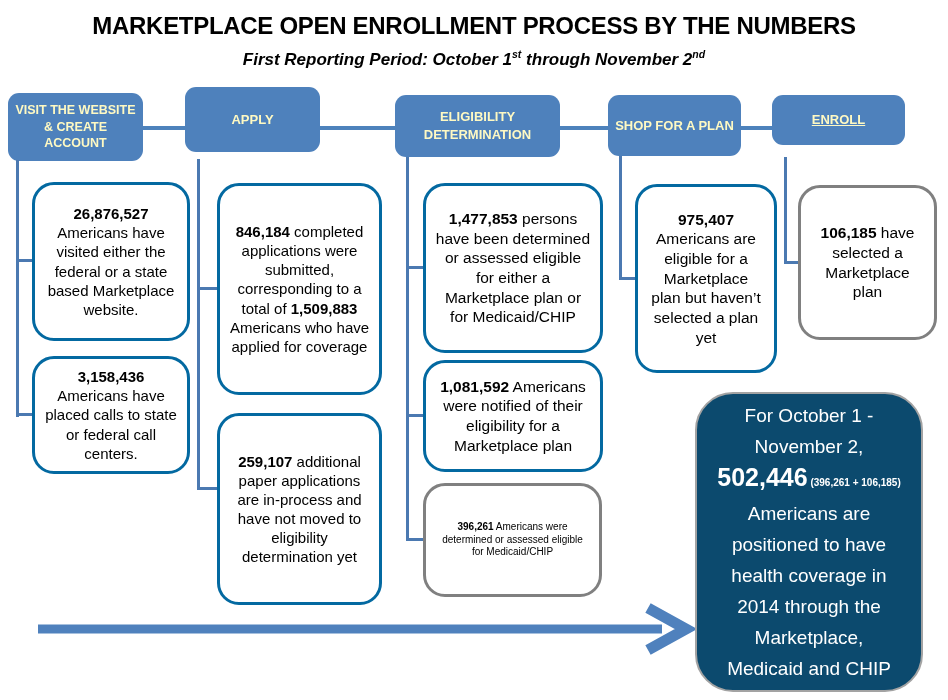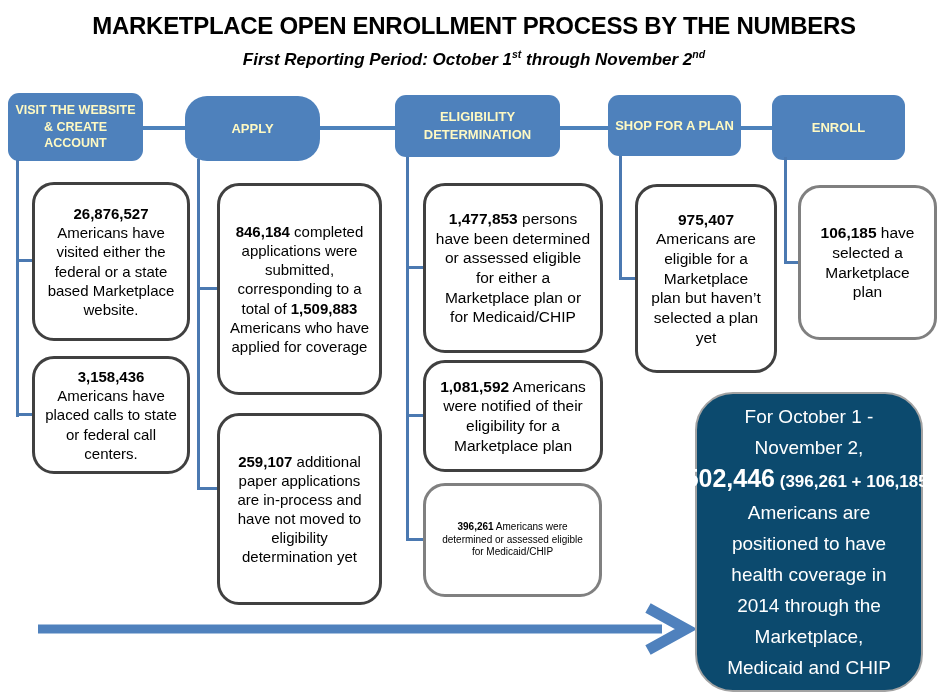--- a/index.html
+++ b/index.html
@@ -15,24 +15,24 @@
     position:absolute;left:0;top:48px;width:948px;text-align:center;
     font-size:17px;font-style:italic;font-weight:600;color:#000;
   }
   .subtitle sup{font-size:0.62em;}
   .hdr{
     position:absolute;background:#4e81bc;color:#fef9c3;font-weight:bold;
     border-radius:11px;display:flex;align-items:center;justify-content:center;
     text-align:center;font-size:13px;line-height:1.35;padding:16px 6px;box-sizing:border-box;
   }
   #hd-1{left:8px;top:93px;width:135px;height:68px;font-size:12.5px;}
-  #hd-2{left:185px;top:96px;width:135px;height:65px;border-radius:22px;}
+  #hd-2{left:185px;top:87px;width:135px;height:65px;}
   #hd-3{left:395px;top:95px;width:165px;height:62px;}
   #hd-4{left:608px;top:95px;width:133px;height:61px;}
-  #hd-5{left:772px;top:95px;width:133px;height:65px;}
+  #hd-5{left:772px;top:95px;width:133px;height:50px;text-decoration:underline;}
   .hconn{position:absolute;top:126px;height:4px;background:#4d82bc;}
   #hc-1{left:143px;width:42px;}
   #hc-2{left:320px;width:75px;}
   #hc-3{left:560px;width:48px;}
   #hc-4{left:741px;width:31px;}
   .vline,.tick{position:absolute;background:#4b79b1;}
   .vline{width:3px;}
   .tick{height:3px;}
   #v-1{left:16px;top:160px;height:257px;}
   #t-1a{left:16px;top:259px;width:18px;}
@@ -42,21 +42,21 @@
   #t-2b{left:197px;top:487px;width:22px;}
   #v-3{left:406px;top:157px;height:384px;}
   #t-3a{left:406px;top:266px;width:19px;}
   #t-3b{left:406px;top:414px;width:19px;}
   #t-3c{left:406px;top:538px;width:19px;}
   #v-4{left:619px;top:156px;height:124px;}
   #t-4a{left:619px;top:277px;width:18px;}
   #v-5{left:784px;top:157px;height:107px;}
   #t-5a{left:784px;top:261px;width:16px;}
   .statbox{
-    position:absolute;background:#fff;border:3px solid #404040;border-radius:22px;
+    position:absolute;background:#fff;border:3px solid #0369a1;border-radius:22px;
     display:flex;align-items:center;justify-content:center;text-align:center;
     font-size:15px;line-height:1.27;padding:6px 9px;box-sizing:border-box;color:#000;
   }
   .statbox.gray{border-color:#808080;}
   .statbox .b{font-weight:bold;}
   #sb-visits{left:32px;top:182px;width:158px;height:159px;}
   #sb-calls{left:32px;top:356px;width:158px;height:118px;}
   #sb-apps{left:217px;top:183px;width:165px;height:212px;}
   #sb-paper{left:217px;top:413px;width:165px;height:192px;}
   #sb-eligible{left:423px;top:183px;width:180px;height:170px;font-size:15.5px;}
@@ -66,21 +66,21 @@
   #sb-enrolled{left:798px;top:185px;width:139px;height:155px;font-size:15.5px;}
   #arrow-svg{position:absolute;left:30px;top:602px;}
   .summary{
     position:absolute;left:695px;top:392px;width:228px;height:300px;
     background:#0c4a6e;border:2px solid #a3a3a3;border-radius:38px;
     color:#fff;display:flex;flex-direction:column;align-items:center;justify-content:center;
     text-align:center;font-size:19px;box-sizing:border-box;padding:8px 10px;
   }
   .summary .sline{line-height:31px;white-space:nowrap;}
   .summary .num-big{font-size:25px;font-weight:bold;margin-top:36px;}
-  .summary .num-small{font-size:17px;font-weight:bold;}
+  .summary .num-small{font-size:10px;font-weight:bold;}
 </style>
 </head>
 <body>
 
 <div id="slide">
 
   <div class="title">MARKETPLACE OPEN ENROLLMENT PROCESS BY THE NUMBERS</div>
   <div class="subtitle"><span><span>First Reporting Period: October 1</span><sup>st</sup><span> through November 2</span><sup>nd</sup></span></div>
 
   <div class="hdr" id="hd-1">VISIT THE WEBSITE &amp; CREATE ACCOUNT</div>

